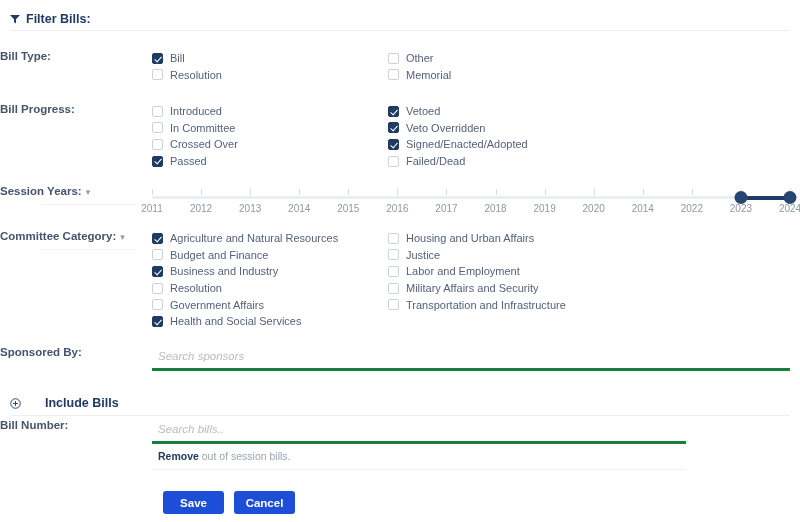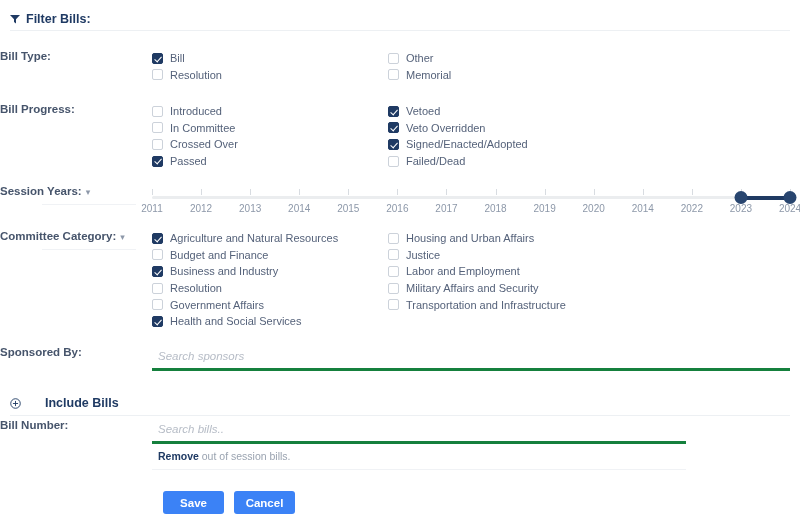--- a/index.html
+++ b/index.html
@@ -192,21 +192,21 @@
     cursor: pointer;
   }
 
   
   .btn-row {
     display: flex;
     gap: 10px;
     padding-left: 163px;
   }
   .btn {
-    background: #3b82f6;
+    background: #1d4ed8;
     color: #ffffff;
     border: none;
     border-radius: 3px;
     font-size: 11.5px;
     font-family: "Liberation Sans", sans-serif;
     font-weight: bold;
     width: 61px;
     height: 23px;
     cursor: pointer;
   }

